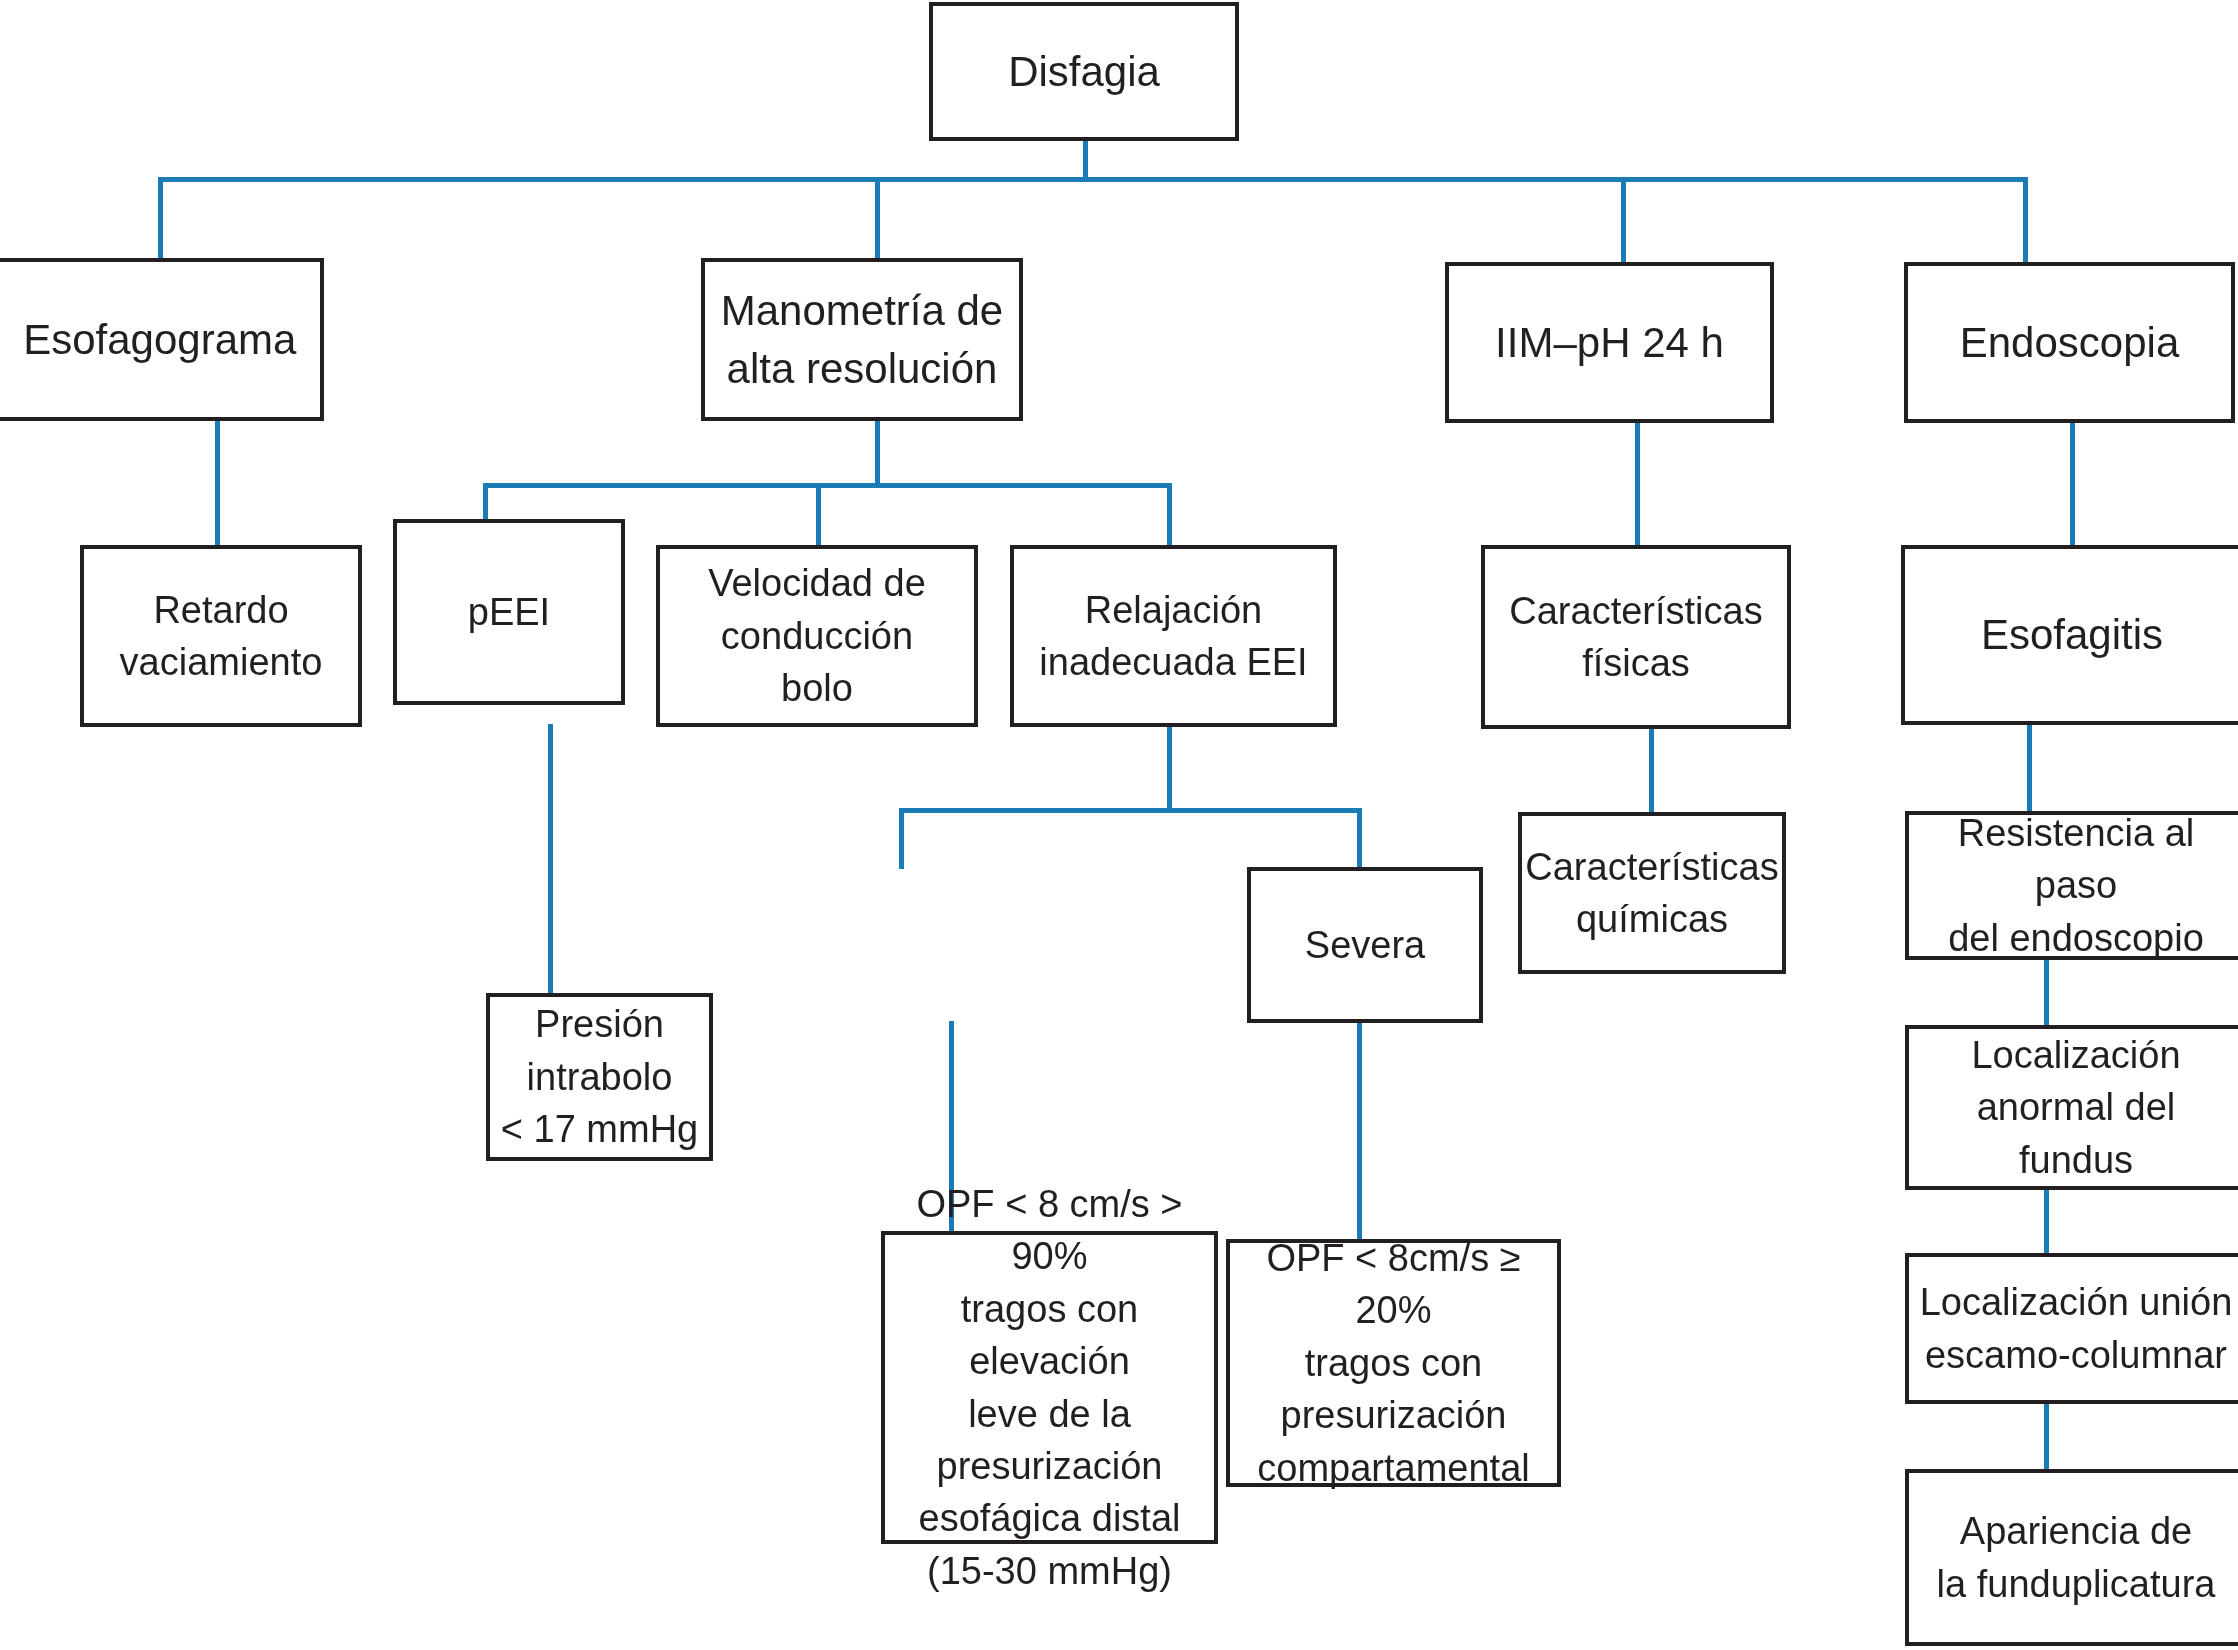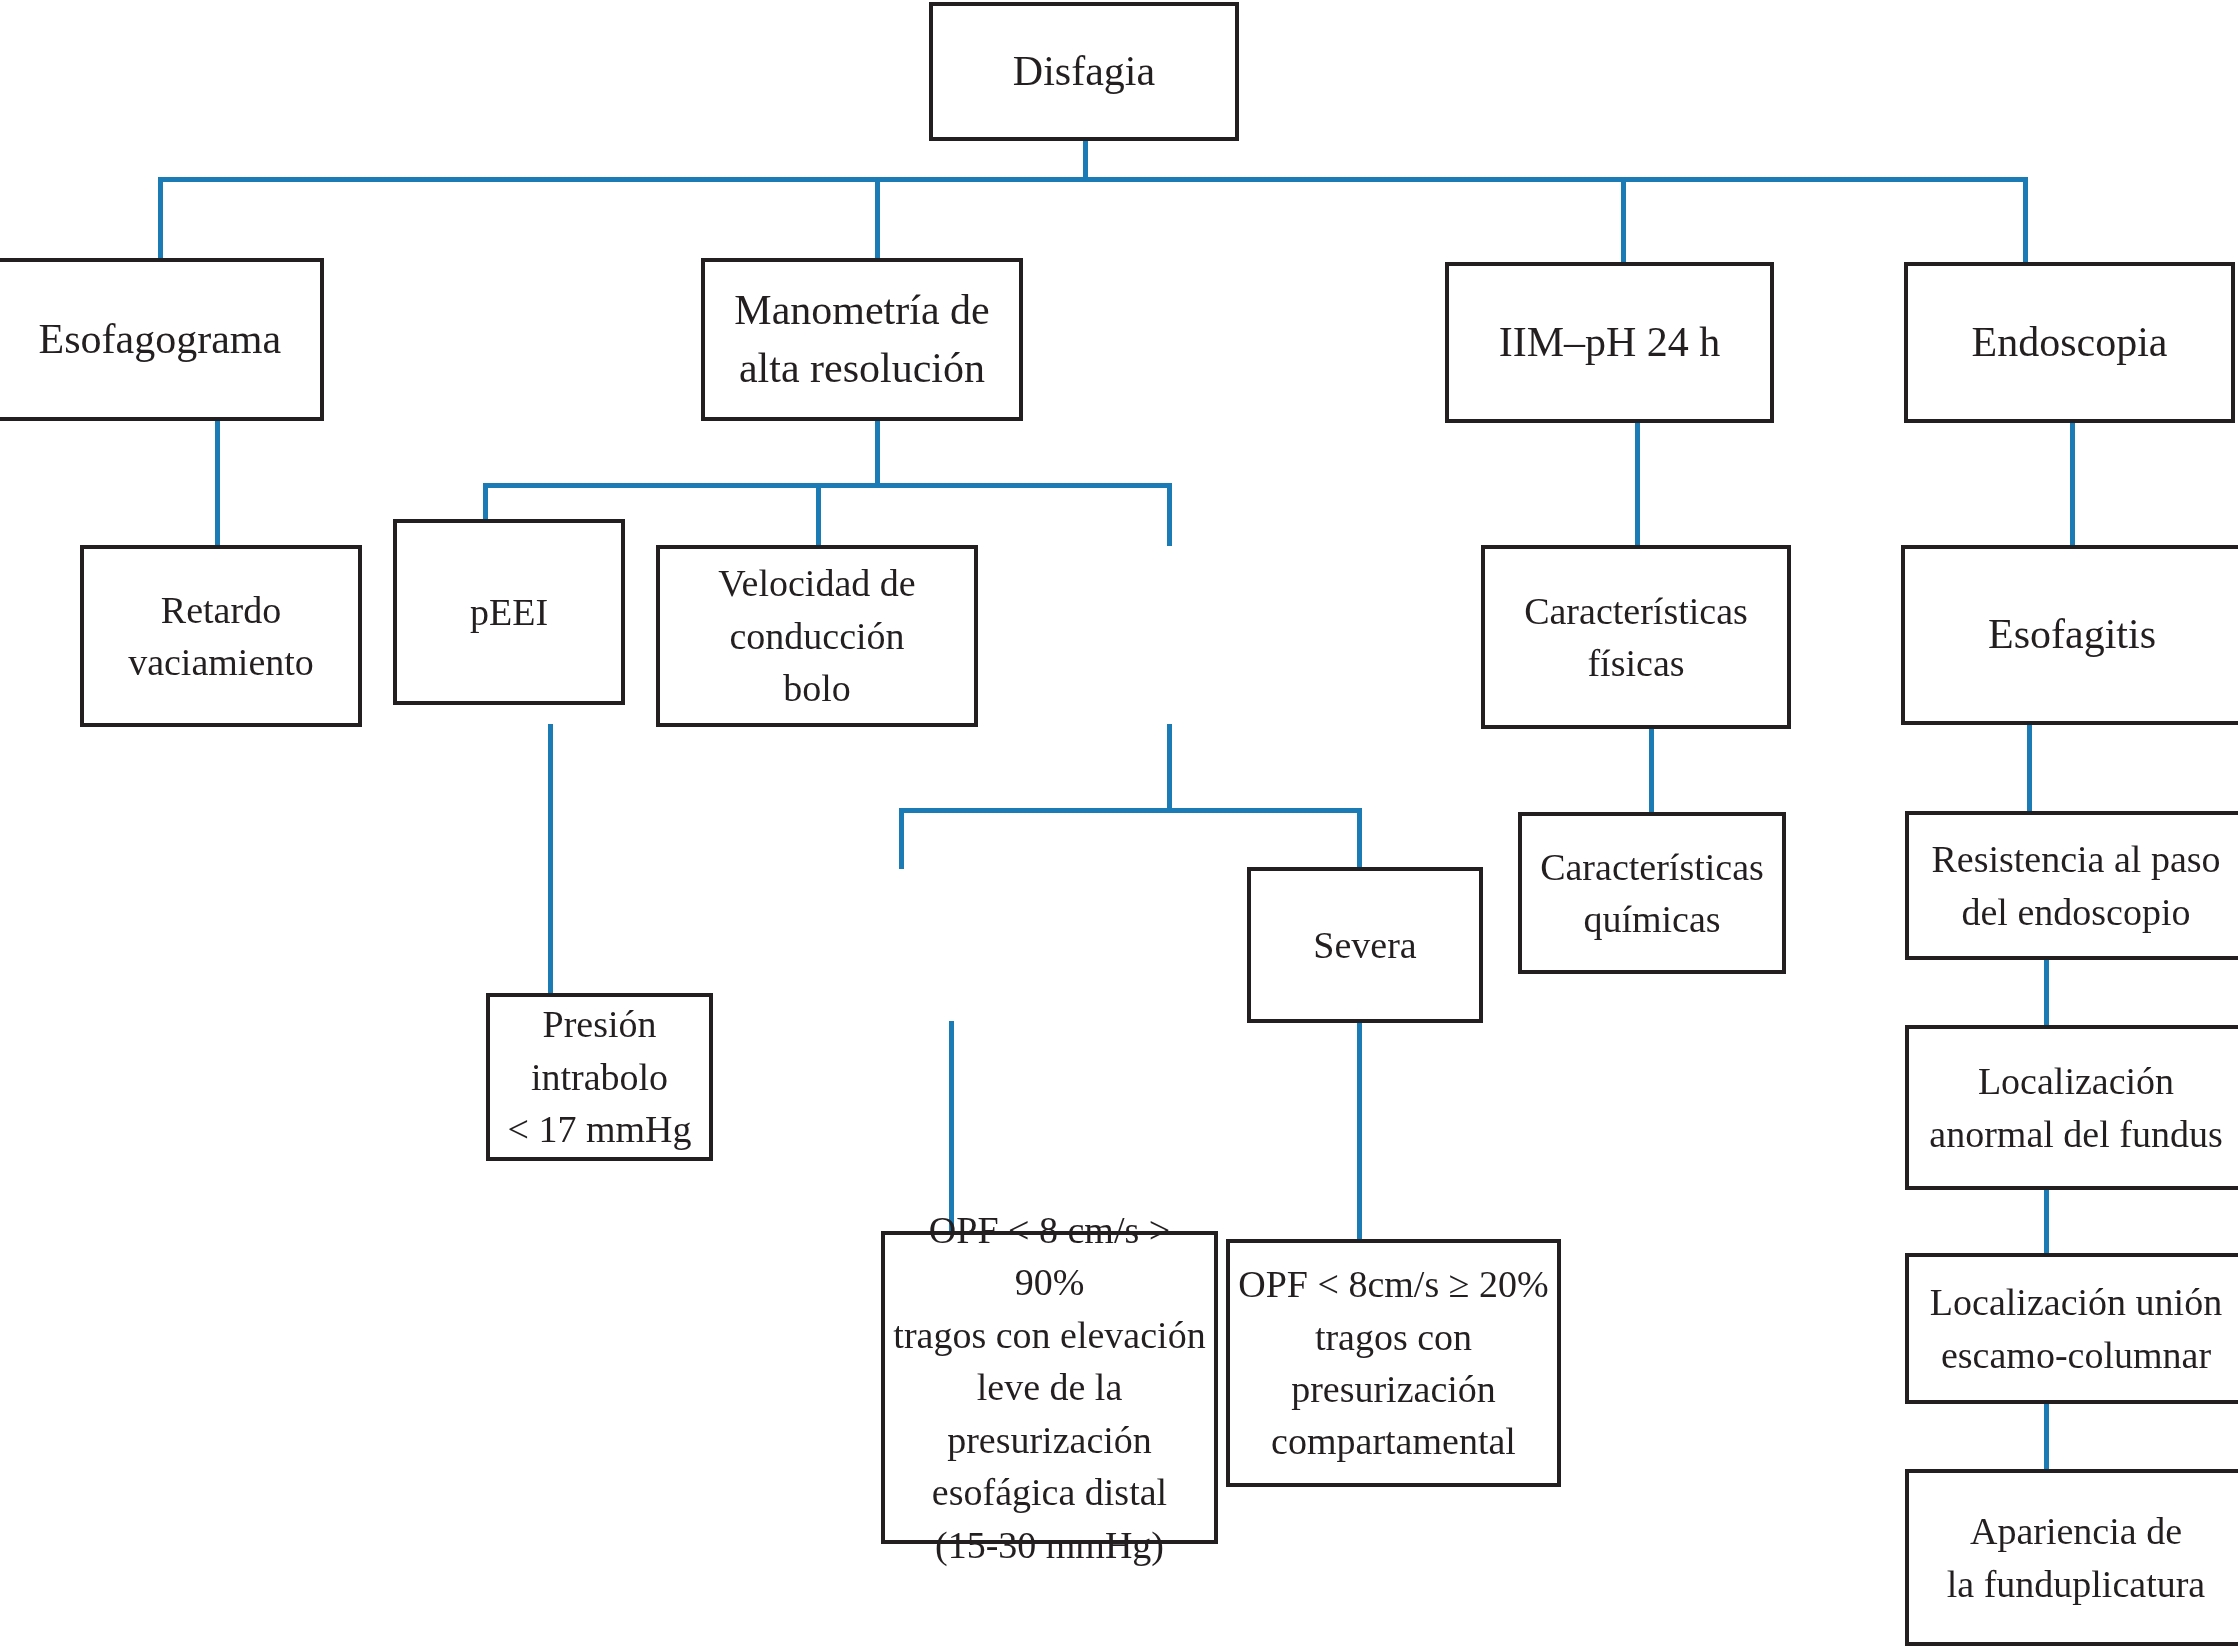--- a/index.html
+++ b/index.html
@@ -18,21 +18,20 @@
     display:flex;
     align-items:center;
     justify-content:center;
     text-align:center;
     color:#231f20;
     font-size:38px;
     line-height:1.38;
     padding:4.2px 7px;
     white-space:pre-line;
     z-index:3;
-    font-family:Liberation Serif, serif;
   }
   .node.big{font-size:42px;}
   .conn{
     position:absolute;
     background:#1b7bb5;
     z-index:1;
   }
   .vline{width:5px;}
   .hline{height:5px;}
 </style>
@@ -88,20 +87,22 @@
 
   <div class="node" style="left:80px;top:545px;width:282px;height:182px;">Retardo
 vaciamiento</div>
 
   <div class="node" style="left:393px;top:519px;width:232px;height:186px;">pEEI</div>
 
   <div class="node" style="left:656px;top:545px;width:322px;height:182px;text-align:center;">Velocidad de
 conducción
 bolo</div>
 
+  <div class="node" style="left:1010px;top:545px;width:327px;height:182px;">Relajación
+inadecuada EEI</div>
 
   <div class="node" style="left:1481px;top:545px;width:310px;height:184px;">Características
 físicas</div>
 
   <div class="node big" style="left:1901px;top:545px;width:342px;height:180px;">Esofagitis</div>
 
   <div class="node" style="left:1518px;top:812px;width:268px;height:162px;">Características
 químicas</div>
 
   <div class="node" style="left:486px;top:993px;width:227px;height:168px;">Presión

